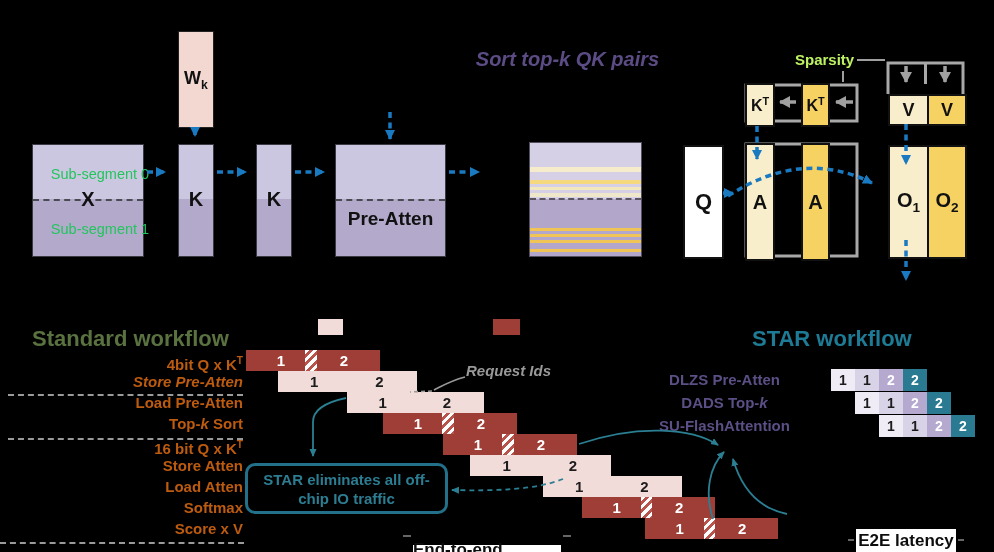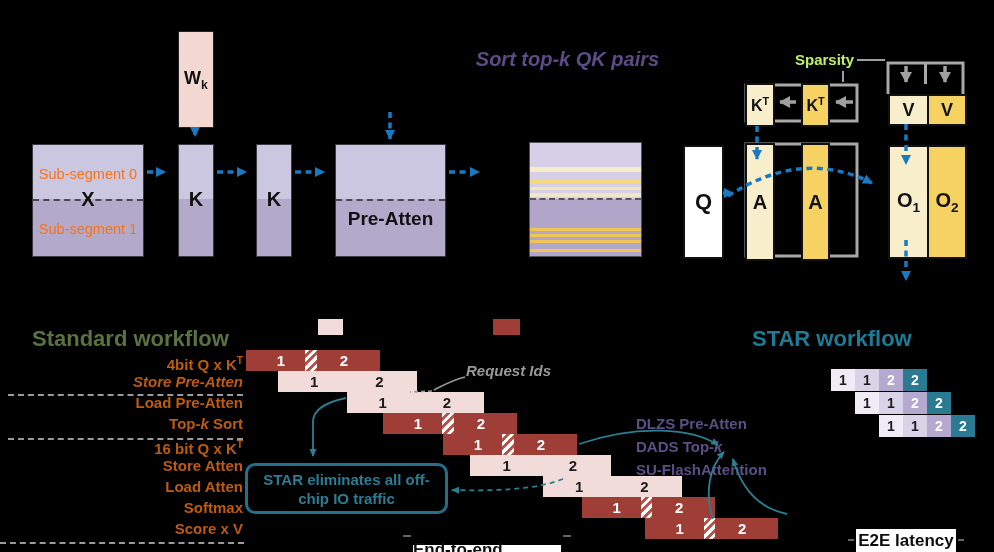--- a/index.html
+++ b/index.html
@@ -21,33 +21,33 @@
   
   #sorted-matrix{position:absolute;left:529px;top:142px;width:111px;height:113px;border:1px solid #55505e;
     background:linear-gradient(to bottom,
       #d6d0e6 0%,#d6d0e6 21%, #f6eccb 21%,#f6eccb 26%, #d6d0e6 26%,#d6d0e6 33%,
       #f6d87e 33%,#f6d87e 36.5%, #d6d0e6 36.5%,#d6d0e6 39%, #f3e7bd 39%,#f3e7bd 42%,
       #d6d0e6 42%,#d6d0e6 44.5%, #efe7c9 44.5%,#efe7c9 47.5%, #d6d0e6 47.5%,#d6d0e6 50%,
       #b2a6ca 50%,#b2a6ca 75%, #f0c455 75%,#f0c455 78%, #b2a6ca 78%,#b2a6ca 80.5%,
       #f0c455 80.5%,#f0c455 83.5%, #b2a6ca 83.5%,#b2a6ca 86%, #f0c455 86%,#f0c455 88.5%,
       #b2a6ca 88.5%,#b2a6ca 93.5%, #f0c455 93.5%,#f0c455 96.5%, #b2a6ca 96.5%);}
   
-  .subseg{position:absolute;width:100%;text-align:center;font-size:14.5px;color:#f97316;}
+  .subseg{position:absolute;width:100%;text-align:center;font-size:14.5px;color:#22c55e;padding-left:12px;}
   .sortnote{position:absolute;left:455px;width:225px;text-align:center;font-style:italic;
             font-weight:bold;font-size:20px;color:#5c4c85;}
   .sparsity{position:absolute;left:795px;top:51px;font-weight:bold;font-size:15px;color:#bef264;}
   .wftitle{position:absolute;font-weight:bold;font-size:22px;white-space:nowrap;}
   .reqids{position:absolute;left:466px;top:362px;font-weight:bold;font-style:italic;
           font-size:15px;color:#999;}
   
   .row-label{position:absolute;left:0;width:243px;text-align:right;font-weight:bold;
              font-size:15px;color:#bd5b0f;white-space:nowrap;line-height:21px;}
   .row-label i{font-style:italic;}
-  .star-label{position:absolute;left:636px;width:177px;text-align:left;font-weight:bold;
-              font-size:15px;color:#5b4f85;white-space:nowrap;line-height:22px;margin-top:44px;}
+  .star-label{position:absolute;left:636px;width:177px;text-align:center;font-weight:bold;
+              font-size:15px;color:#5b4f85;white-space:nowrap;line-height:22px;}
   .gbar{position:absolute;height:21px;}
   .gbar.red{background:#9e3e37;}
   .gbar.pink{background:#f2dcda;}
   .gbar .n{position:absolute;top:0;width:20px;margin-left:-10px;text-align:center;
            font-weight:bold;font-size:15px;line-height:21px;}
   .gbar.red .n{color:#fff;} .gbar.pink .n{color:#1c1c1c;}
   .hatch{position:absolute;left:44%;top:0;width:9%;height:100%;
          background:repeating-linear-gradient(135deg,#fff 0 3px,#b9544c 3px 6px);}
   .sep{position:absolute;border-top:2px dashed #9a9a9a;}
   .swatch{position:absolute;}

